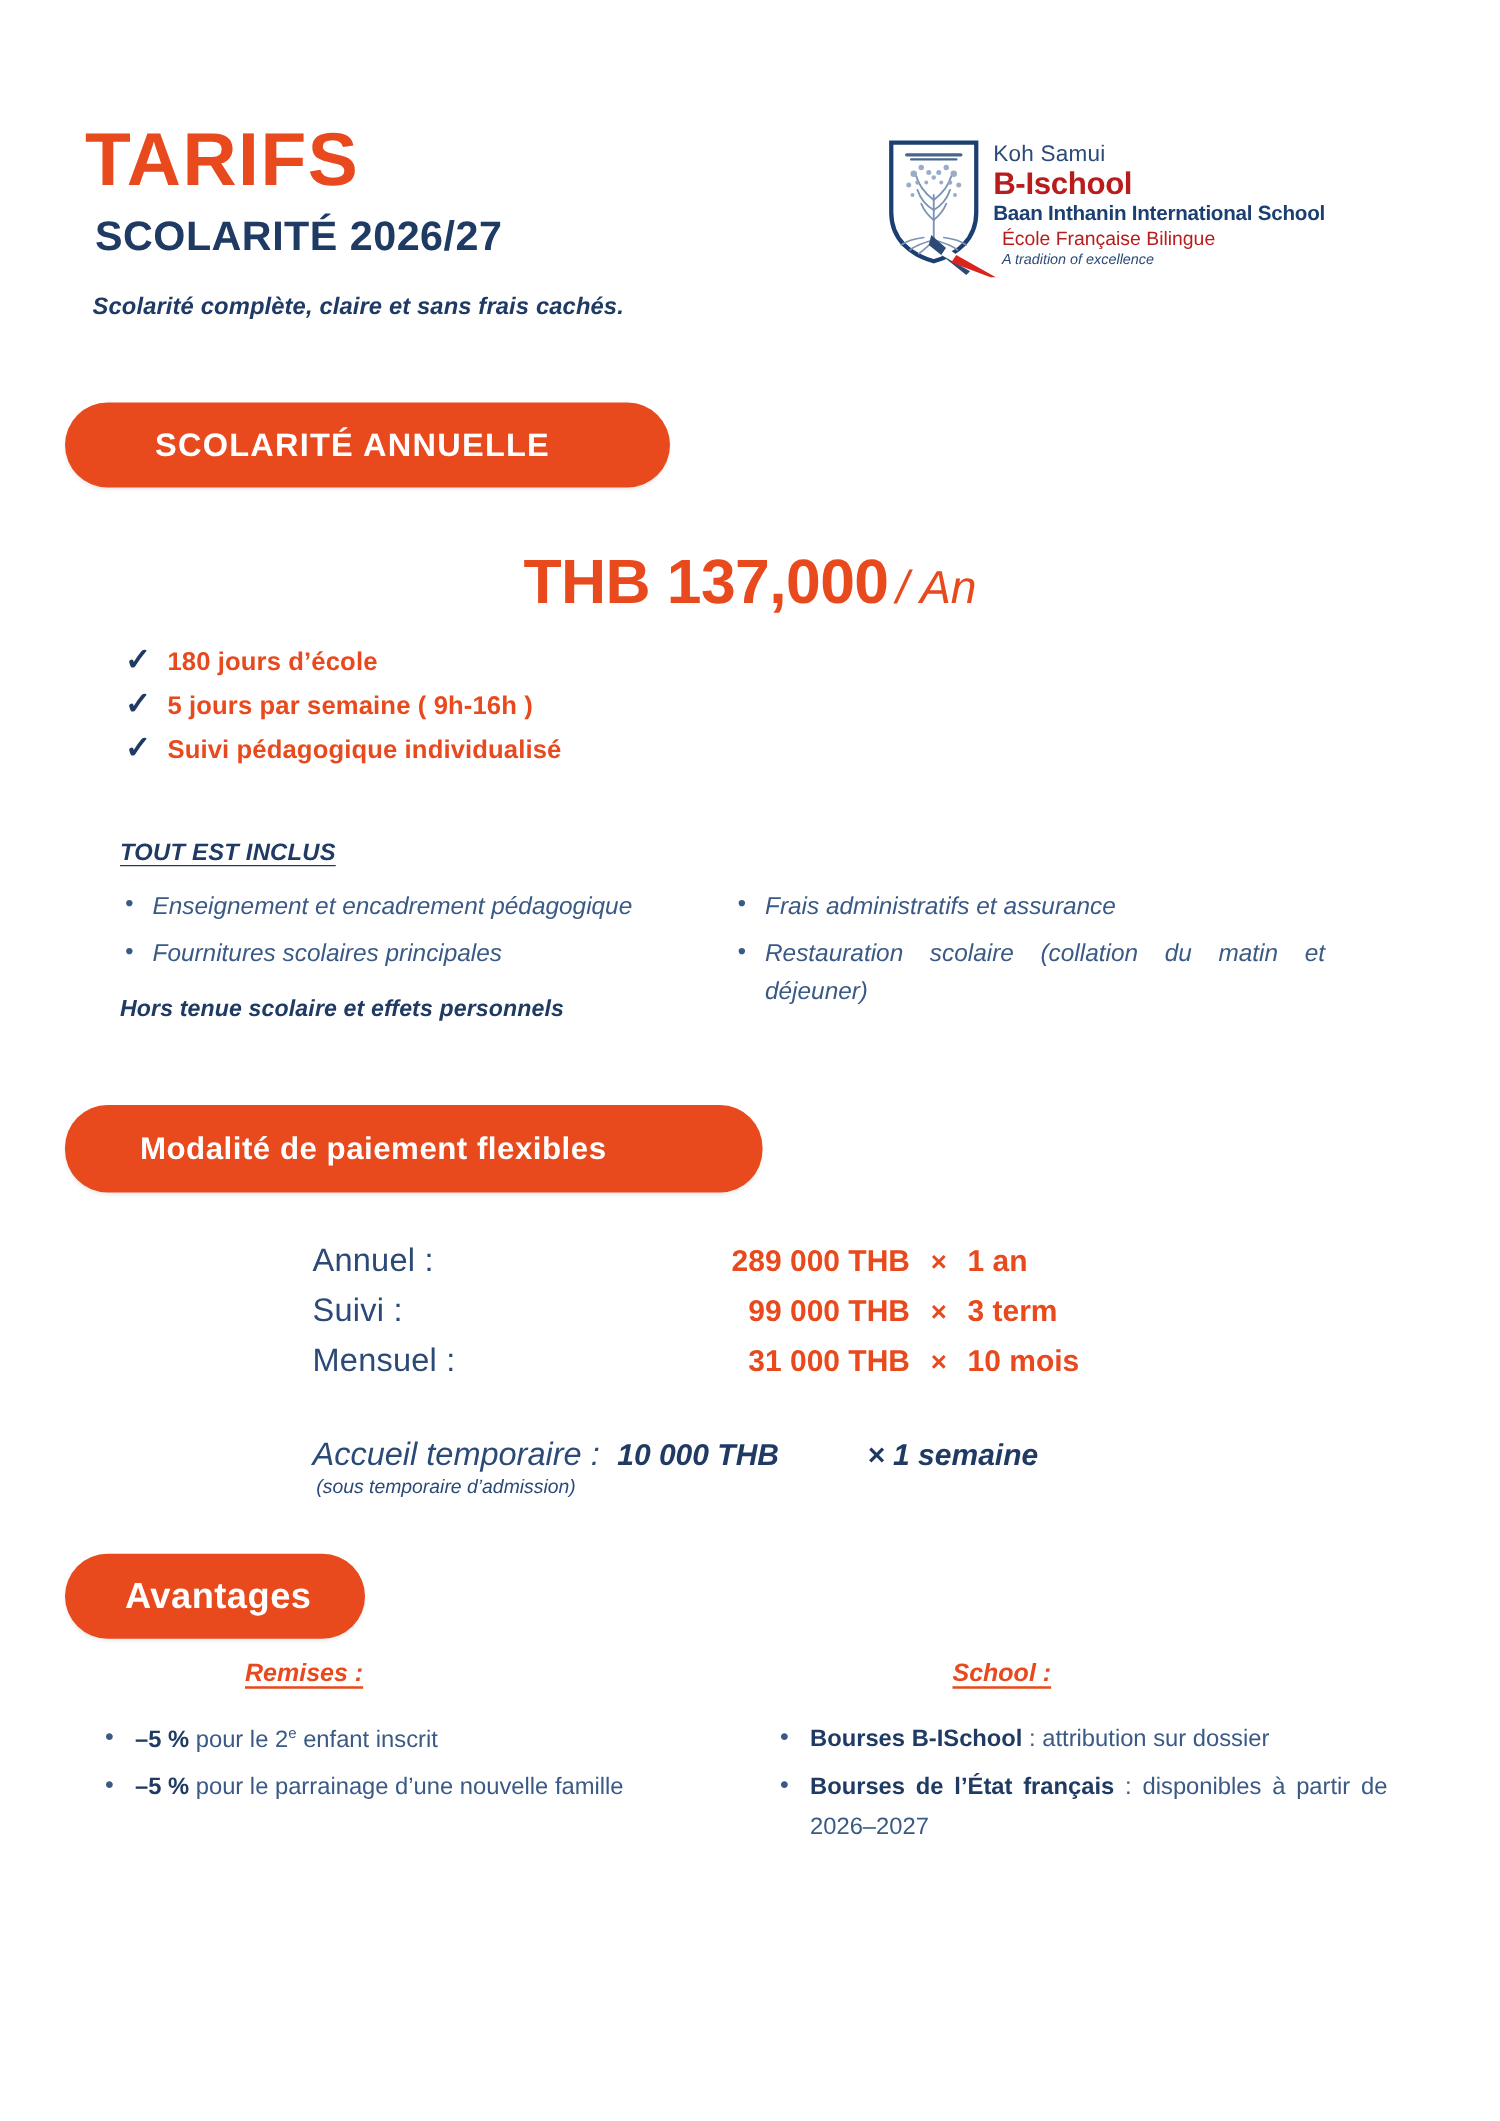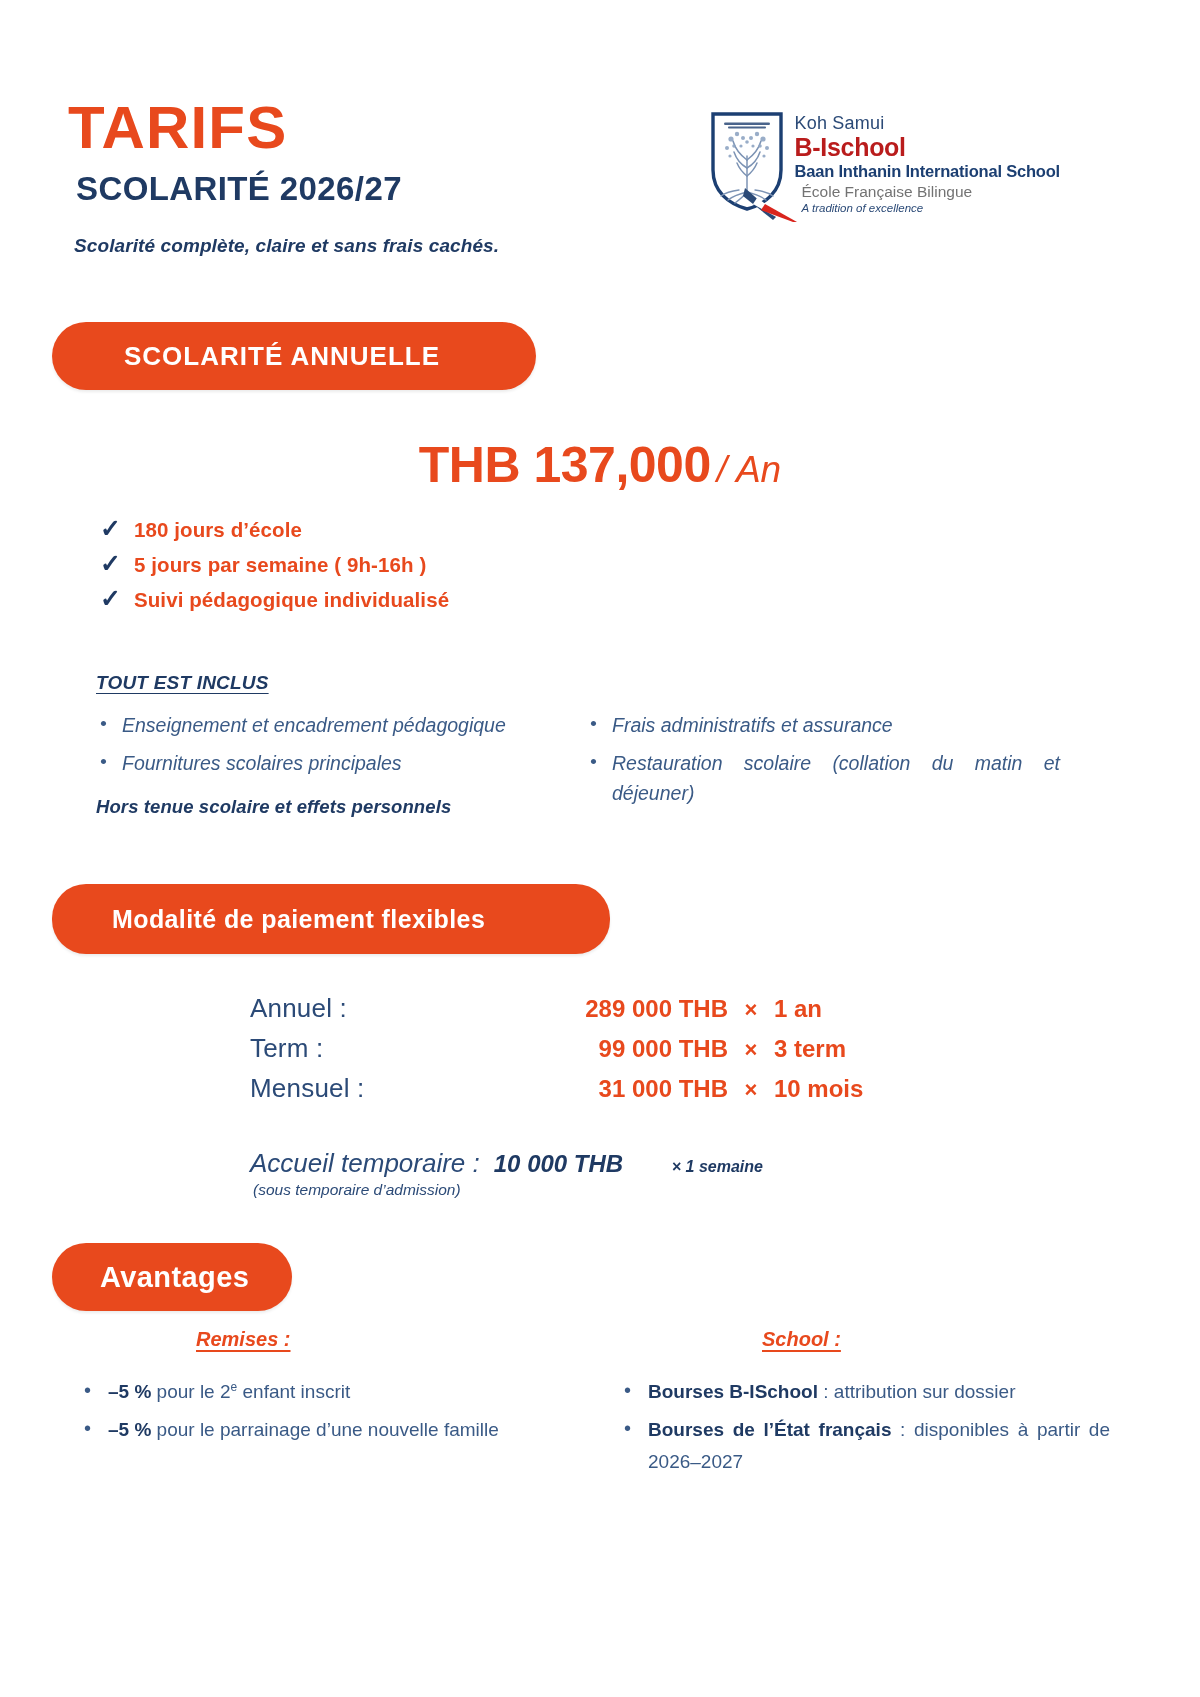--- a/index.html
+++ b/index.html
@@ -75,21 +75,21 @@
     height: 104px;
     flex: 0 0 auto;
   }
   .logo-text {
     padding-top: 6px;
     line-height: 1.08;
   }
   .logo-l1 { font-size: 18px; color: #2b4a77; font-weight: 400; letter-spacing: .2px;}
   .logo-l2 { font-size: 25px; color: #b91c1c; font-weight: 800; letter-spacing: -.3px; margin-top: 1px;}
   .logo-l3 { font-size: 16.5px; color: #1c3f72; font-weight: 700; letter-spacing: -.2px; margin-top: 2px;}
-  .logo-l4 { font-size: 15.5px; color: #737373; font-weight: 400; margin-top: 3px; margin-left: 7px;}
+  .logo-l4 { font-size: 15.5px; color: #b91c1c; font-weight: 400; margin-top: 3px; margin-left: 7px;}
   .logo-l5 { font-size: 11.5px; color: #2b4a77; font-style: italic; margin-top: 1px; margin-left: 7px;}
 
   
   .pill {
     position: absolute;
     background: #e8491d;
     border-radius: 34px;
     color: #ffffff;
     display: flex;
     align-items: center;
@@ -278,25 +278,25 @@
     margin-right: 14px;
   }
   .temp-amount {
     font-size: 24px;
     font-weight: 800;
     font-style: italic;
     color: #1f3a63;
     width: 174px;
   }
   .temp-mult {
-    font-size: 16px;
-    font-weight: 800;
-    font-style: italic;
-    color: #1f3a63;
-    margin-left: 4px;
+    font-size: 24px;
+    font-weight: 800;
+    font-style: italic;
+    color: #1f3a63;
+    margin-left: 26px;
   }
   .temp-note {
     position: absolute;
     left: 253px;
     top: 1181px;
     font-size: 15.5px;
     font-style: italic;
     color: #2b4a77;
   }
 
@@ -471,21 +471,21 @@
   </div>
 
   <div class="pay-table">
     <div class="pay-row">
       <span class="pay-label">Annuel :</span>
       <span class="pay-amount">289 000 THB</span>
       <span class="pay-x">×</span>
       <span class="pay-times">1 an</span>
     </div>
     <div class="pay-row">
-      <span class="pay-label">Term :</span>
+      <span class="pay-label">Suivi :</span>
       <span class="pay-amount">99 000 THB</span>
       <span class="pay-x">×</span>
       <span class="pay-times">3 term</span>
     </div>
     <div class="pay-row">
       <span class="pay-label">Mensuel :</span>
       <span class="pay-amount">31 000 THB</span>
       <span class="pay-x">×</span>
       <span class="pay-times">10 mois</span>
     </div>

